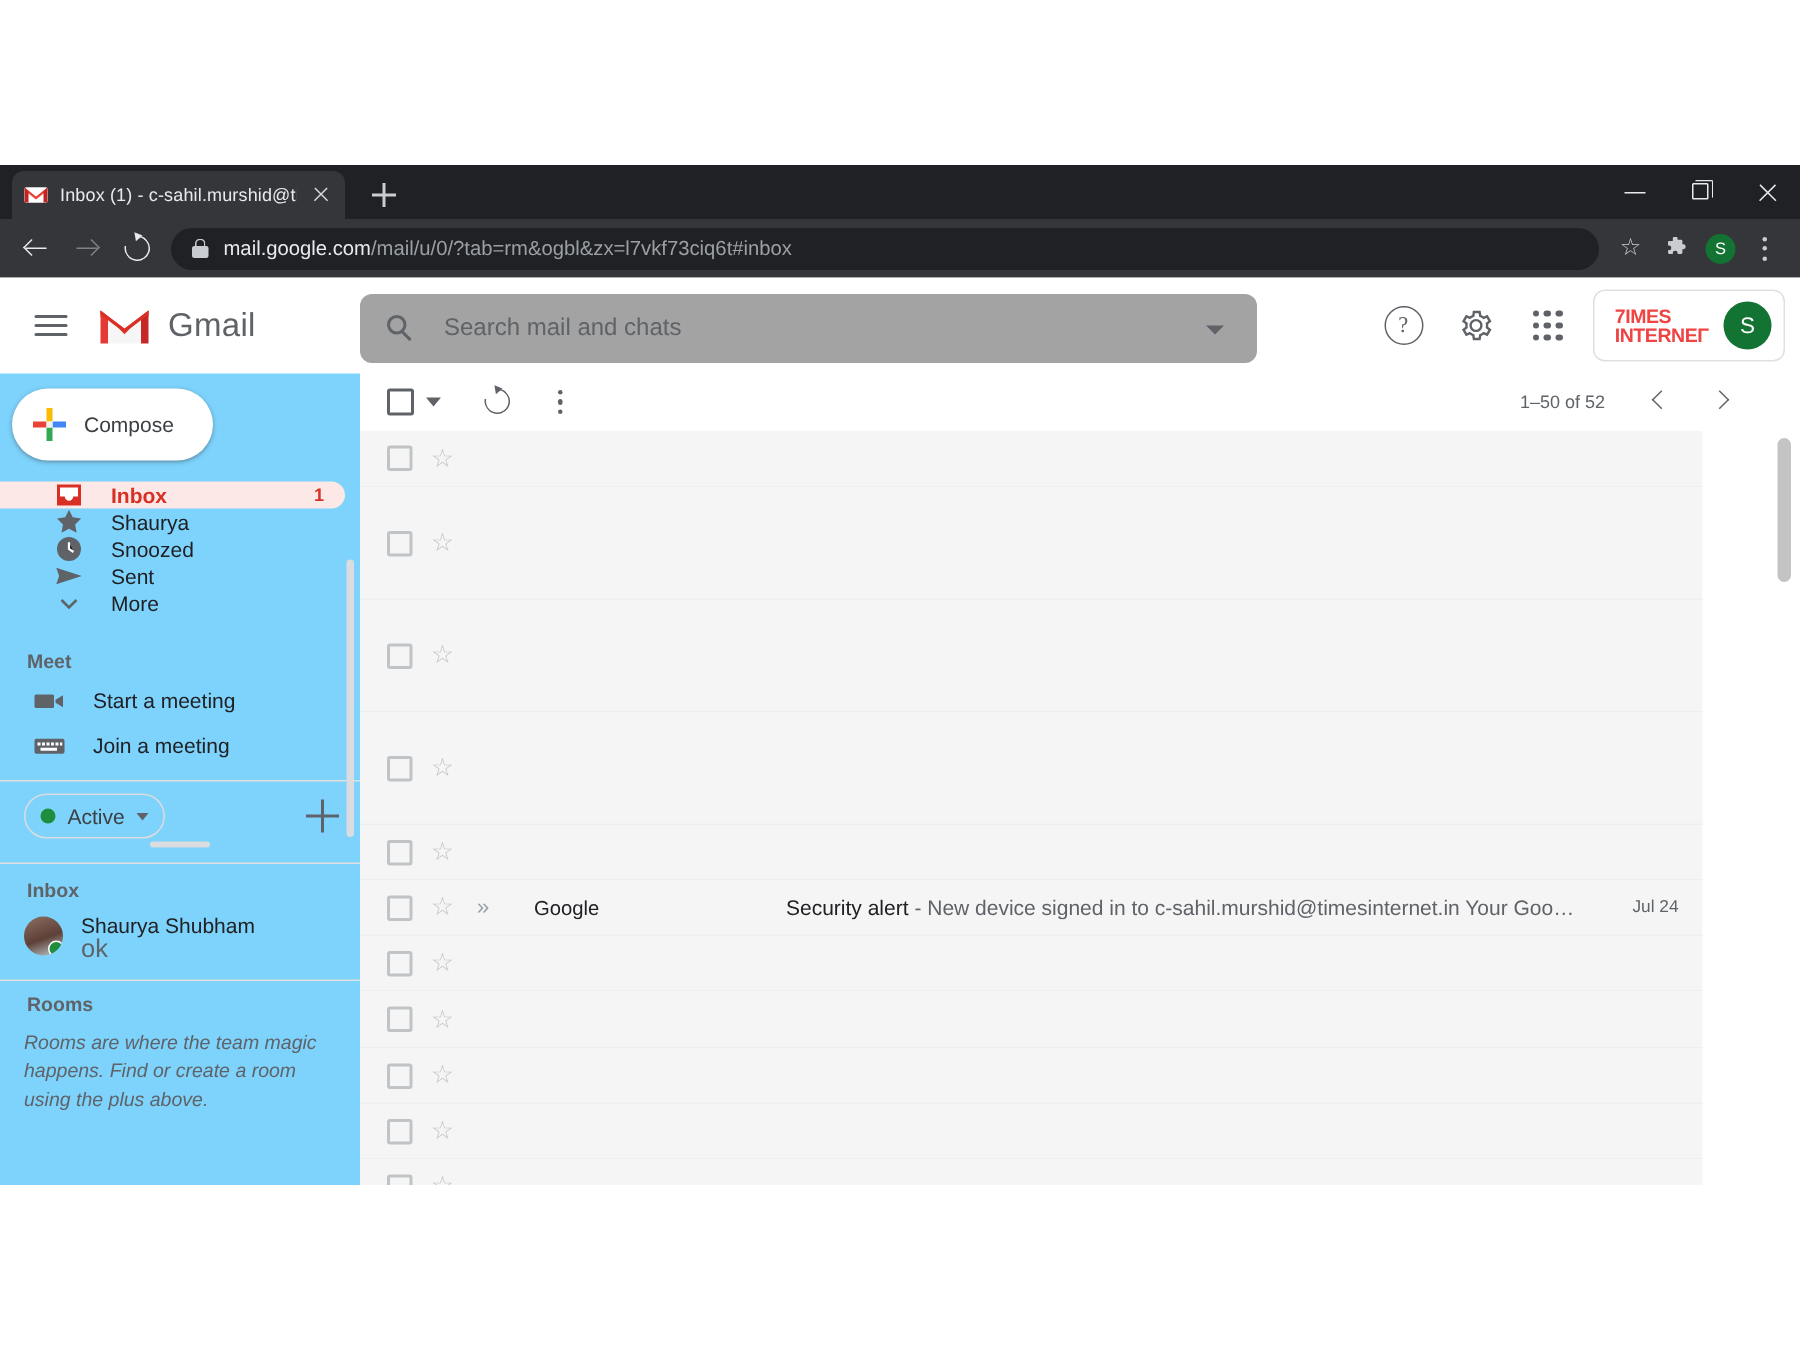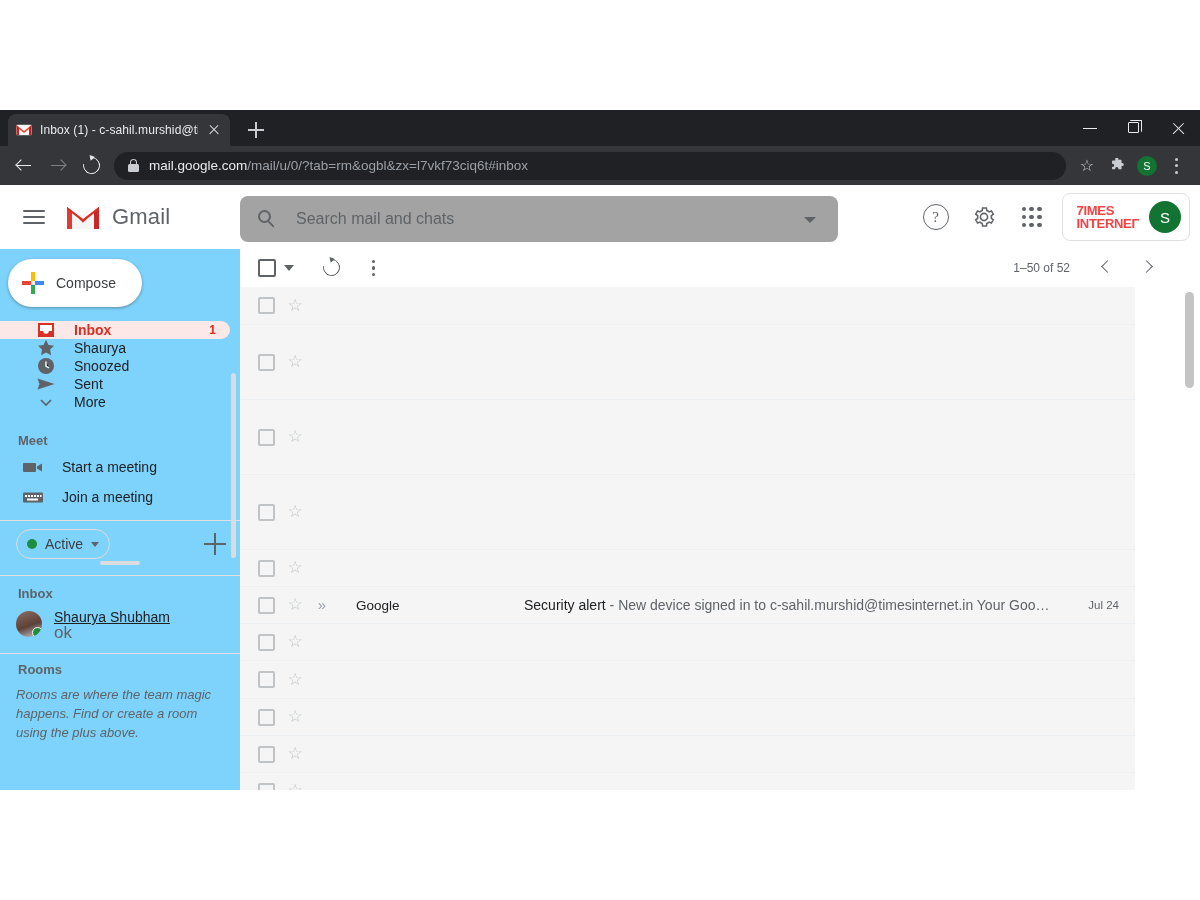--- a/index.html
+++ b/index.html
@@ -682,21 +682,21 @@
               <span class="chip-caret"></span>
             </div>
             <div class="plus-gray"></div>
           </div>
 
           <div class="sect-divider"></div>
           <div class="sect-title">Inbox</div>
           <div class="chatrow">
             <span class="chat-av"></span>
             <span>
-              <span class="chat-name" style="display:block;text-decoration:underline;">Shaurya Shubham</span>
+              <span class="chat-name" style="display:block;">Shaurya Shubham</span>
               <span class="chat-sub" style="display:block;">ok</span>
             </span>
           </div>
 
           <div class="sect-divider"></div>
           <div class="sect-title" style="padding-top:8px;">Rooms</div>
           <div class="rooms-text">Rooms are where the team magic happens. Find or create a room using the plus above.</div>
         </div>
 
         <div class="maillist">

